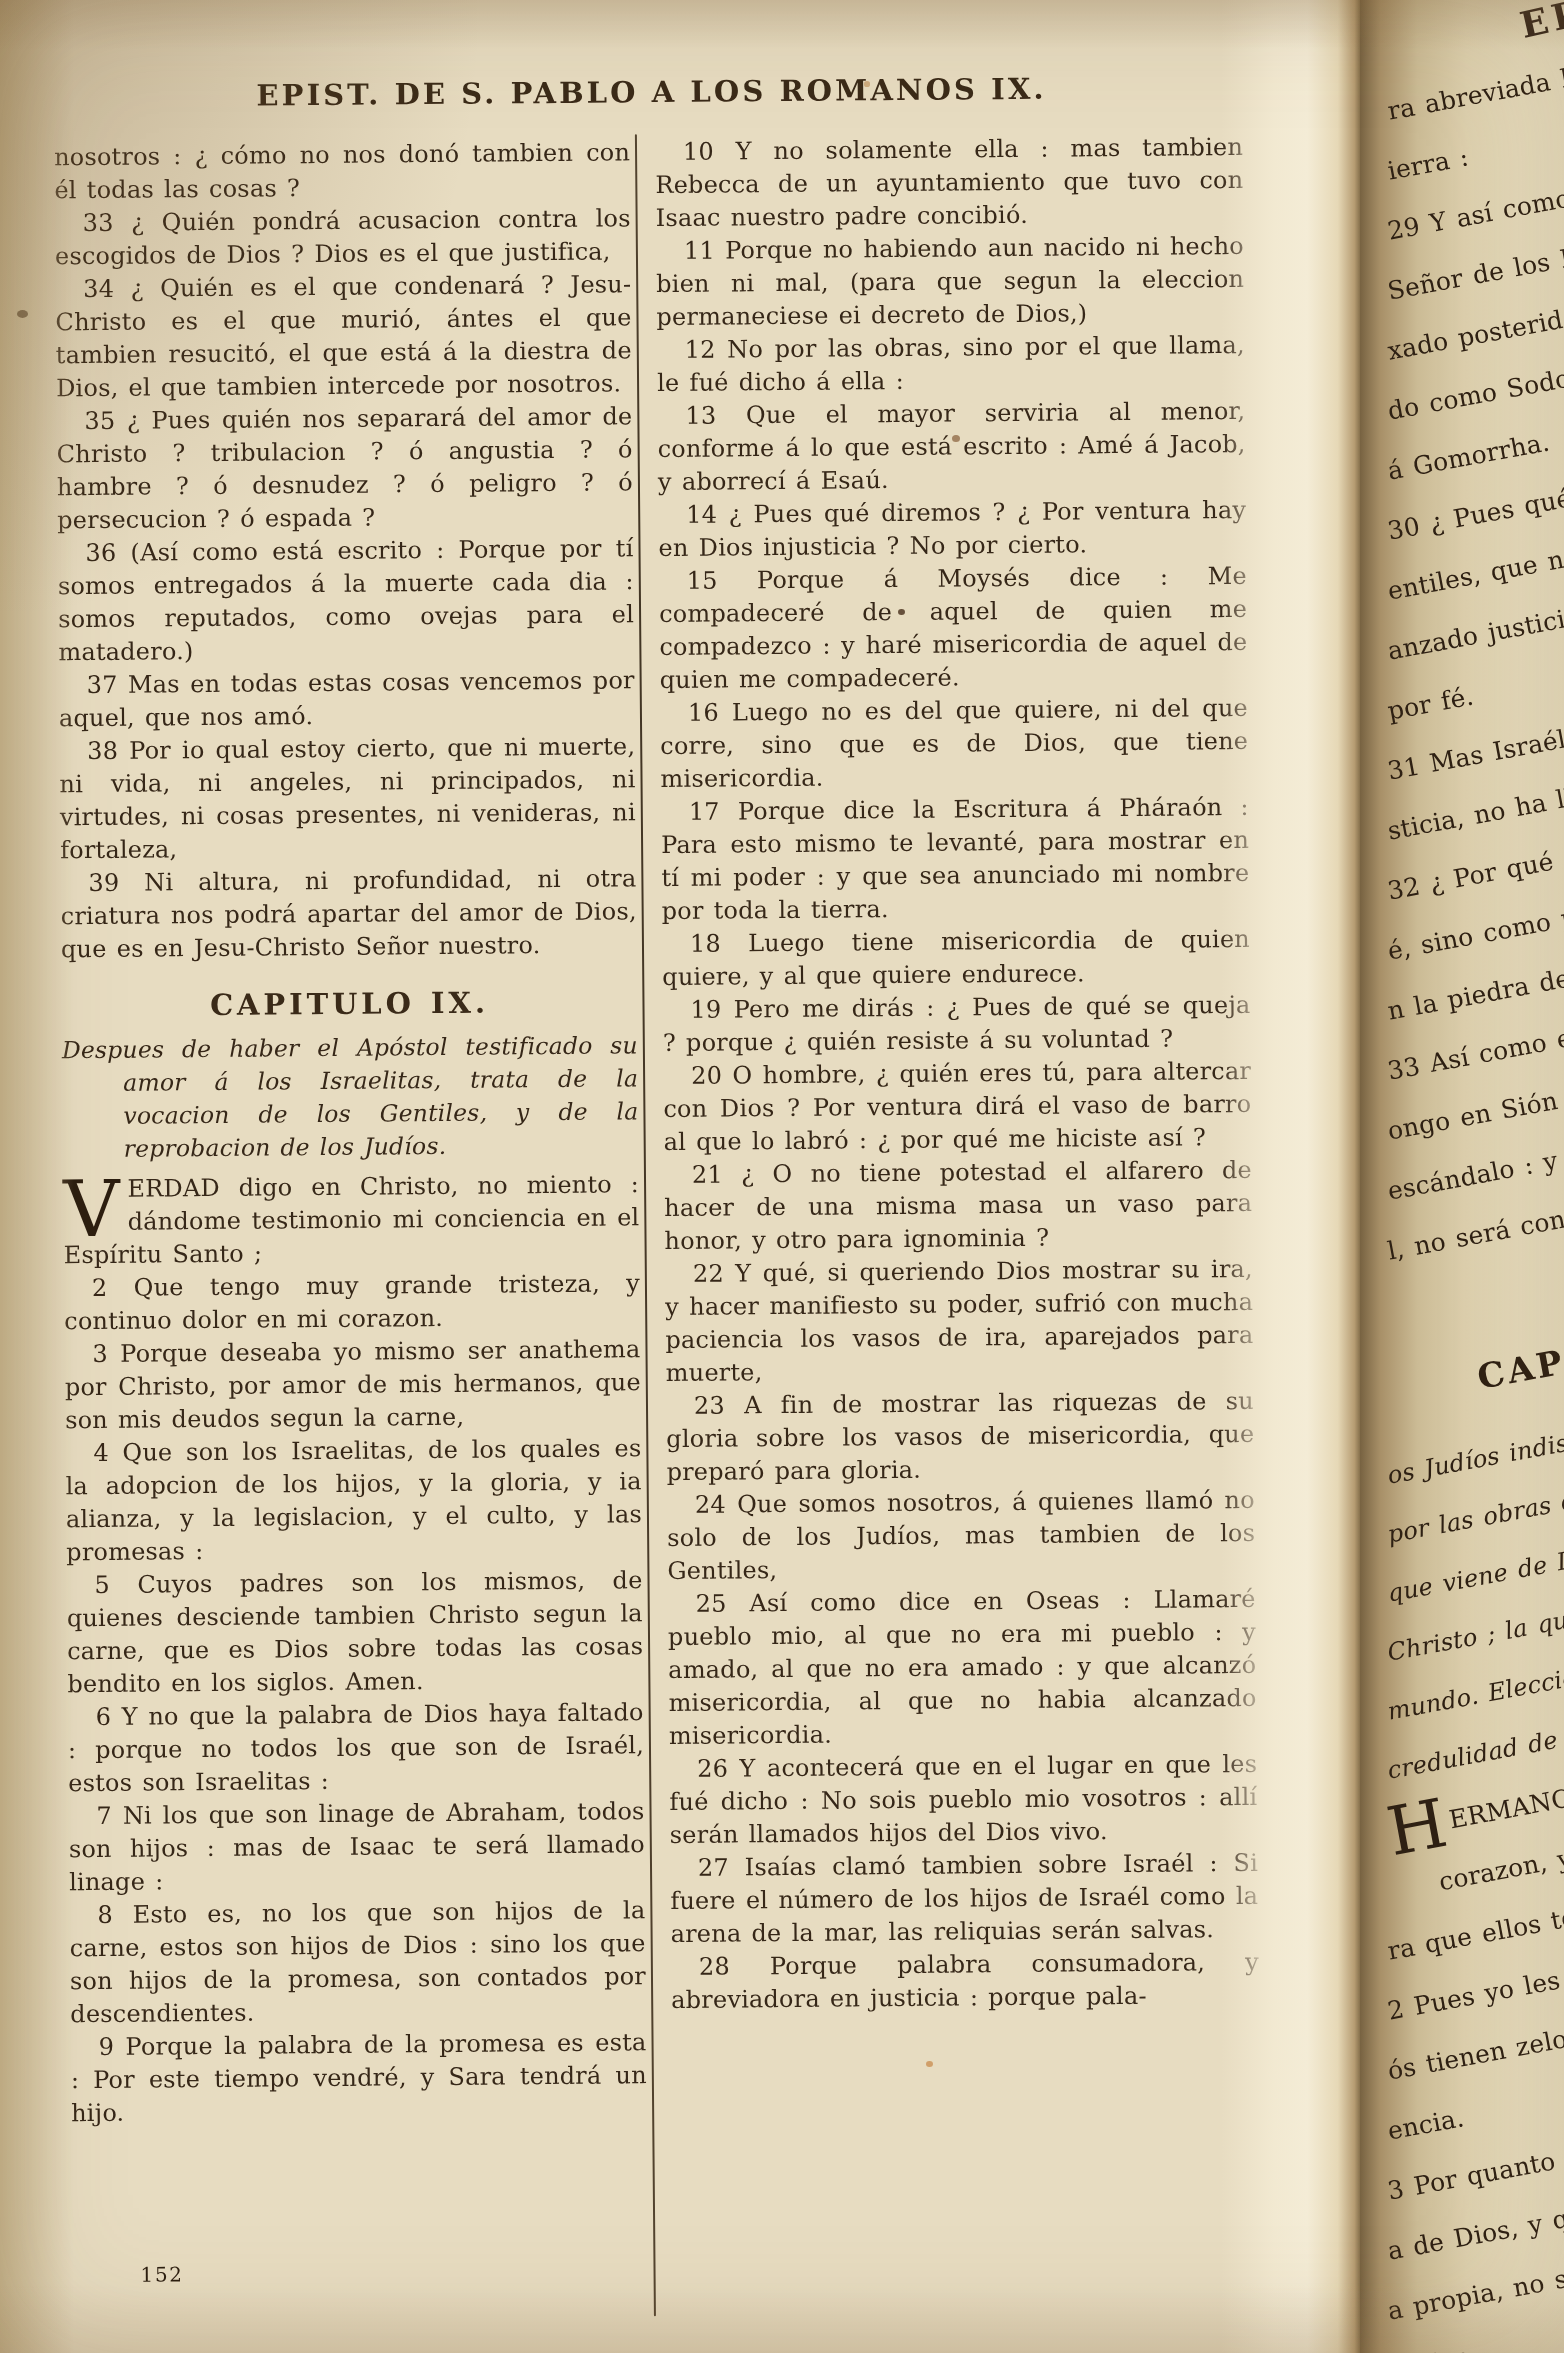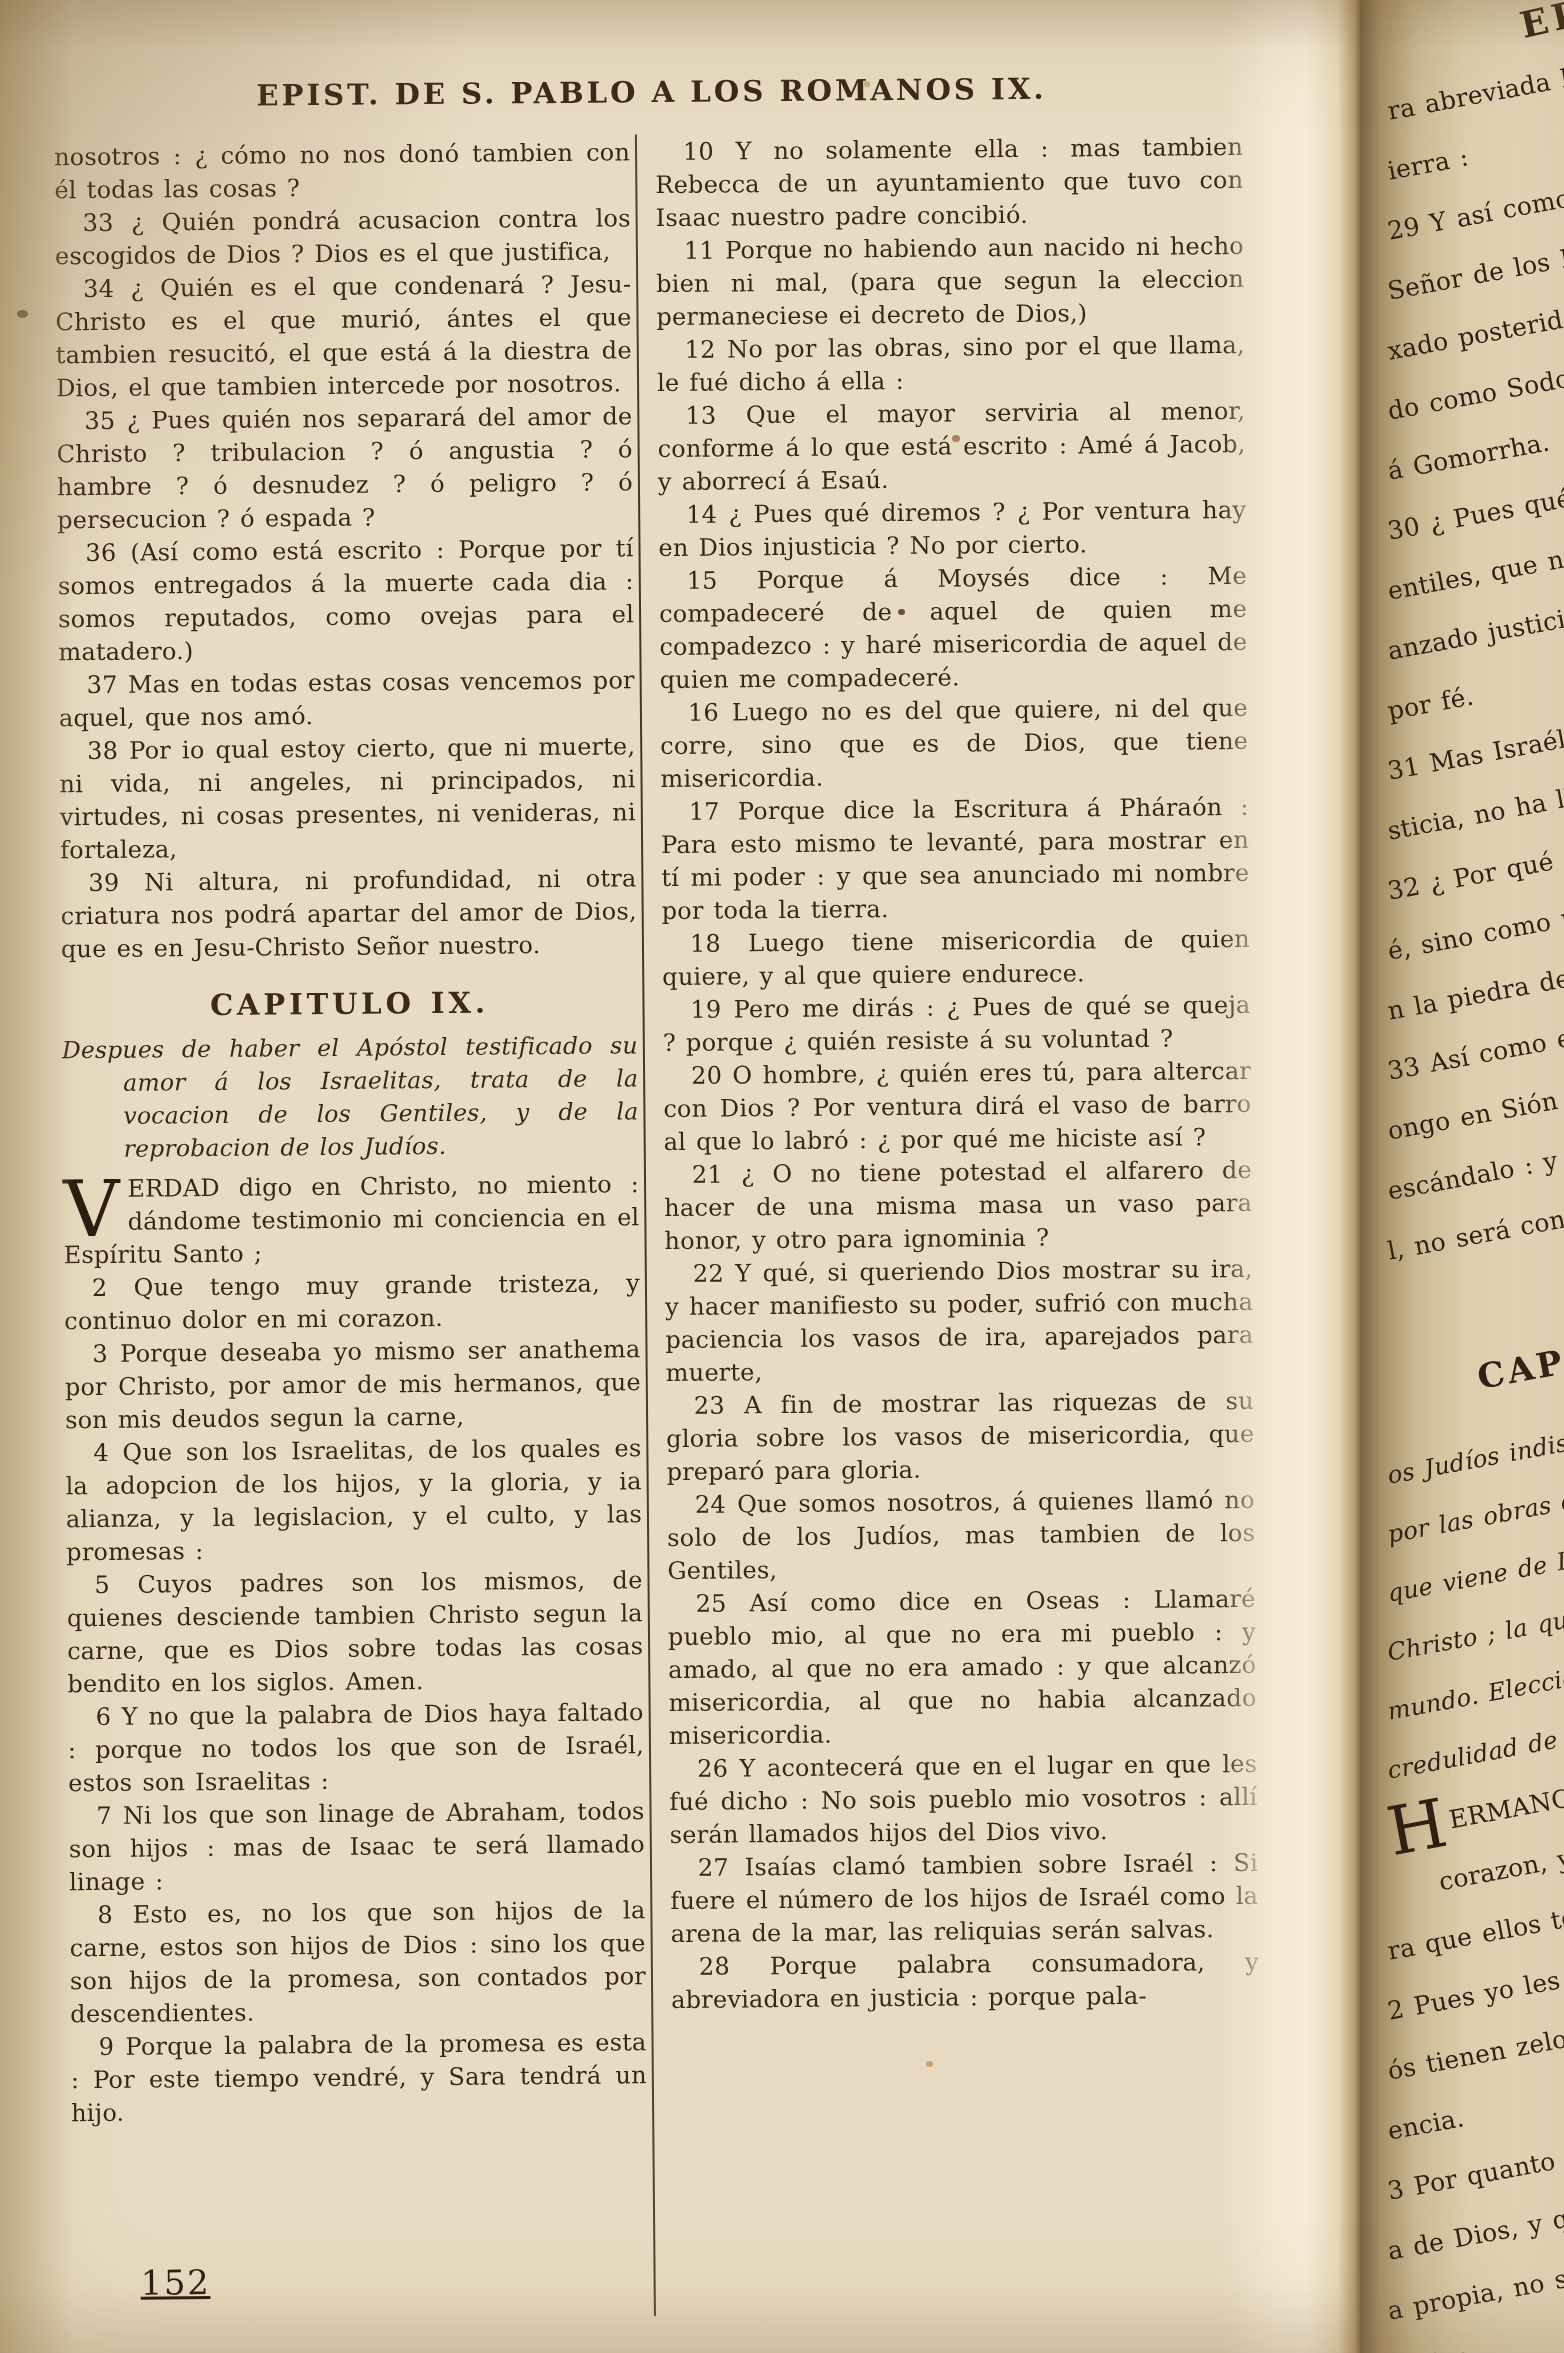--- a/index.html
+++ b/index.html
@@ -39,21 +39,21 @@
   .chap-summary {
     font-style:italic; font-size:23.5px; line-height:33px;
     padding-left:61px; text-indent:-61px; margin:0 0 7.8px 0;
   }
   .first-verse { text-indent:0; }
   .dropcap {
     float:left; font-size:78px; line-height:58px; padding:6.3px 7.8px 0 0;
     font-weight:500; color:#2c1e10;
   }
 
-  .pagenum { position:absolute; left:131px; top:2257px; font-size:34px; letter-spacing:1.6px; color:#2c1e10;text-decoration:underline; }
+  .pagenum { position:absolute; left:131px; top:2257px; font-size:20px; letter-spacing:1.6px; color:#2c1e10; }
 
   
   .page-edge {
     position:absolute; left:1221px; top:0; width:139px; height:2354px;
     background:linear-gradient(90deg, rgba(244,236,214,0) 0%, #f2e9d1 38%, #f4ecd6 62%, #e6d8b6 84%, #b69c72 96%, #86704c 100%);
   }
   .sliver {
     position:absolute; left:1360px; top:0; width:205px; height:2354px; overflow:hidden;
     background:linear-gradient(90deg,#776241 0%, #a89068 10%, #cbbb95 28%, #ddd0ae 52%, #e5dabb 78%, #e8dec0 100%);
   }

